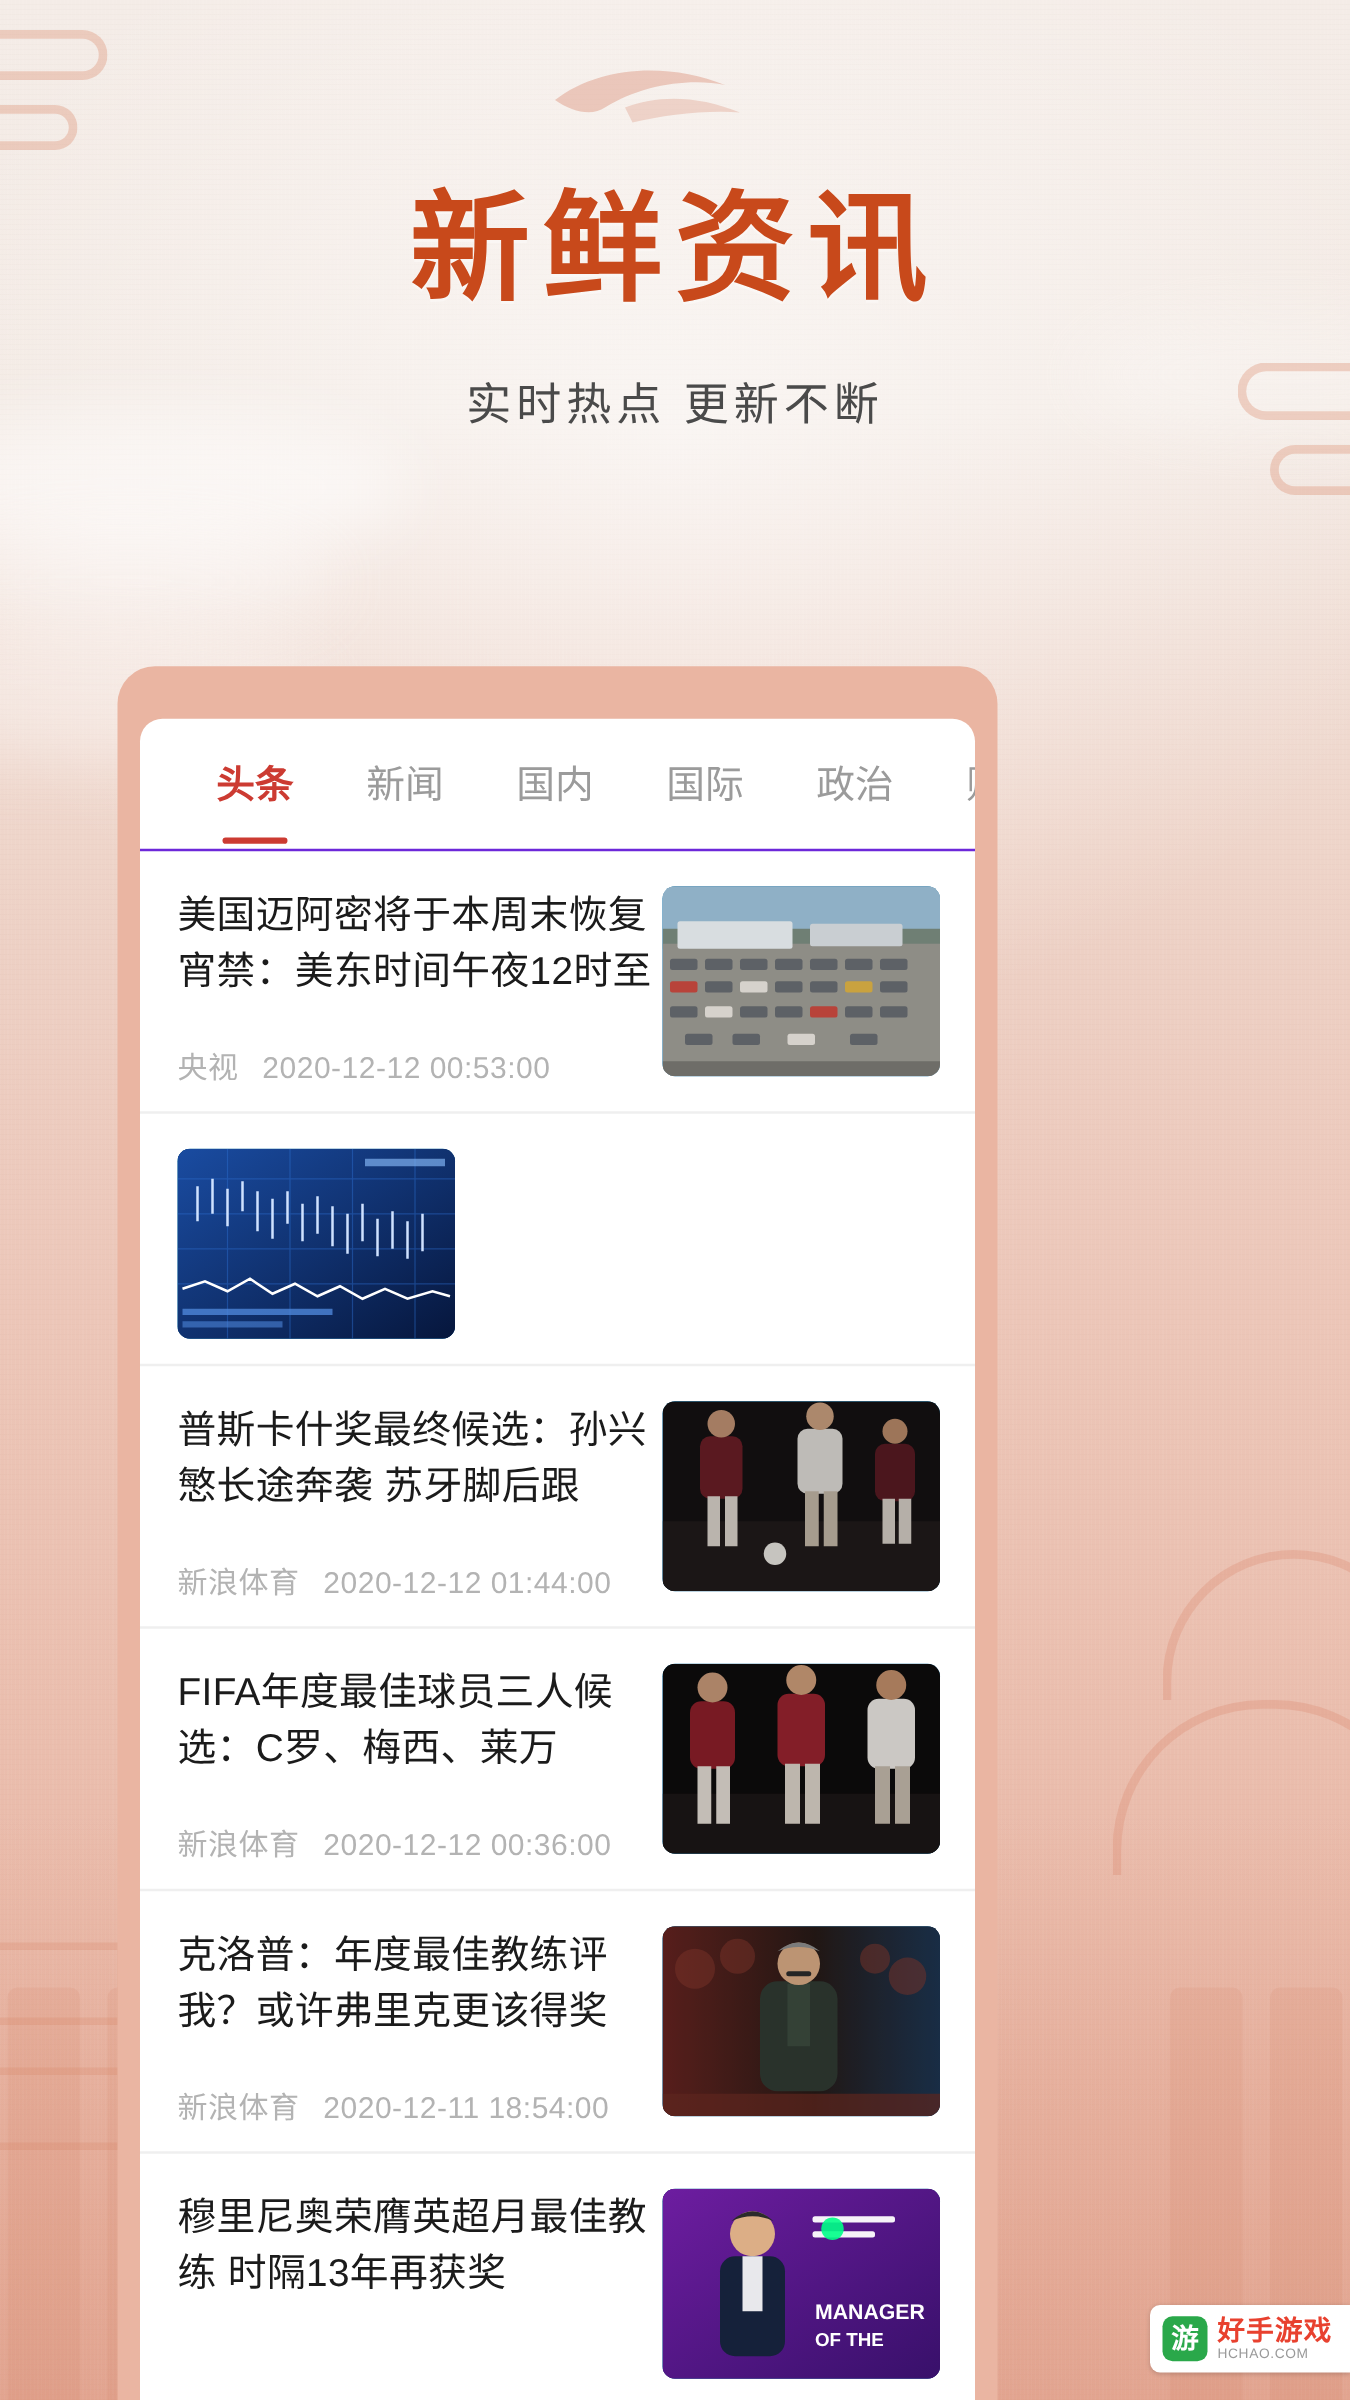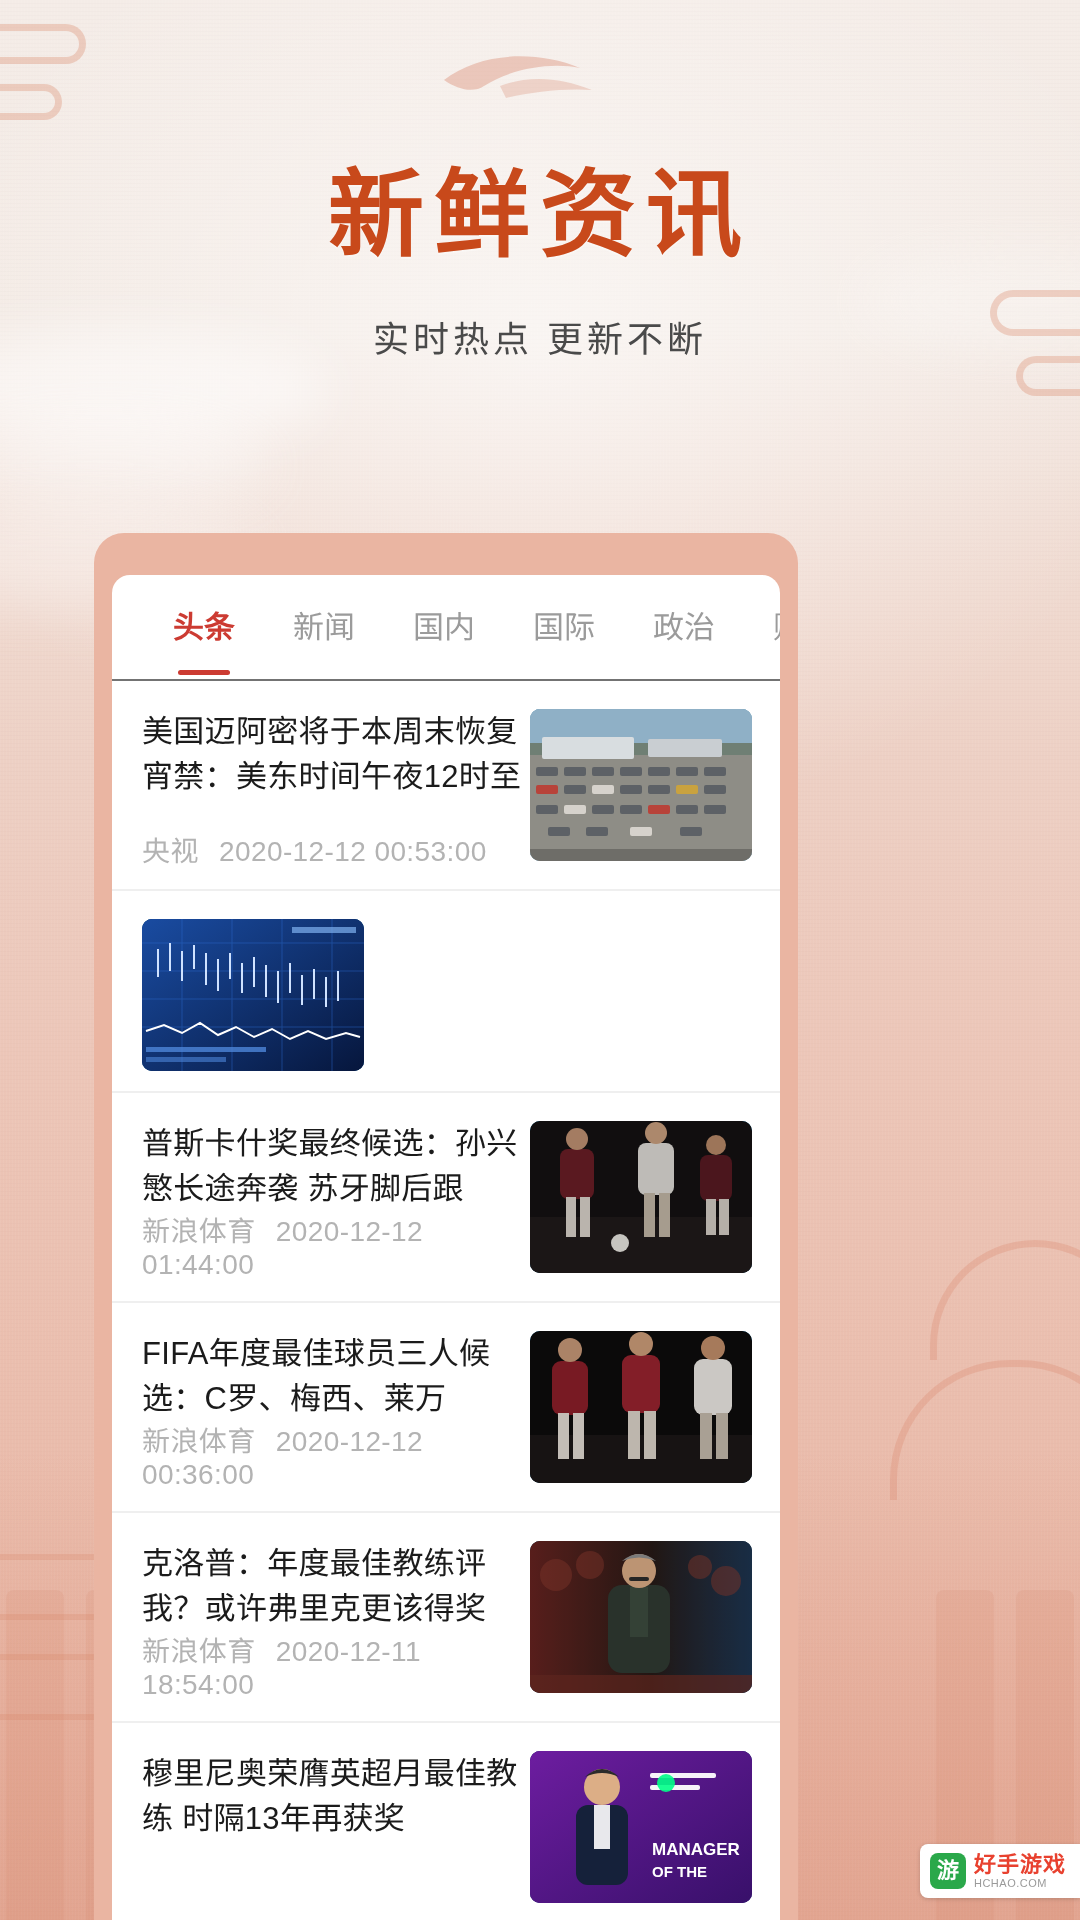--- a/index.html
+++ b/index.html
@@ -76,21 +76,21 @@
   }
   .arch-wall { left: 0; bottom: 0; width: 1080px; height: 470px;
     background: linear-gradient(180deg, rgba(214,126,95,0) 0%, rgba(214,126,95,.13) 45%, rgba(205,110,80,.20) 100%); }
   .pillar { position:absolute; bottom:0; width: 58px; height: 330px;
     background: rgba(212,124,96,.13); border-radius: 8px 8px 0 0; }
   .win { position:absolute; border: 6px solid rgba(214,126,95,.22); border-radius: 4px; }
   .arc { position:absolute; border: 7px solid rgba(214,126,95,.25);
     border-bottom: none; border-radius: 120px 120px 0 0; }
 
   
-  .header { position: absolute; left: 0; top: 0; width: 1080px; text-align: center; margin-top: 16px; }
+  .header { position: absolute; left: 0; top: 0; width: 1080px; text-align: center; }
   .app-title {
     margin-top: 148px;
     font-family: "Liberation Serif", "DejaVu Serif", serif;
     font-weight: 700;
     font-size: 96px;
     line-height: 1.08;
     letter-spacing: 10px;
     color: #c8491b;
     text-shadow: 0 2px 0 rgba(255,255,255,.35);
   }
@@ -121,21 +121,21 @@
     overflow: hidden;
   }
 
   
   .tabbar {
     position: relative;
     height: 106px;
     display: flex;
     align-items: center;
     padding-left: 32px;
-    border-bottom: 2px solid #737373;
+    border-bottom: 2px solid #6d28d9;
     overflow: hidden;
   }
   .tab {
     flex: none;
     width: 120px;
     text-align: center;
     position: relative;
     font-size: 31px;
     color: #9b9b9b;
     padding-bottom: 6px;
@@ -166,21 +166,21 @@
   .news-title {
     font-size: 31px;
     line-height: 45px;
     color: #1b1b1b;
     letter-spacing: .3px;
     max-height: 92px;
     overflow: hidden;
   }
   .news-meta {
     margin-top: auto;
-    font-size: 28px;
+    font-size: 24px;
     color: #b3b3b3;
     letter-spacing: .4px;
   }
   .news-meta .src { margin-right: 12px; }
 
   .thumb {
     flex: none;
     width: 222px; height: 152px;
     border-radius: 10px;
     overflow: hidden;

